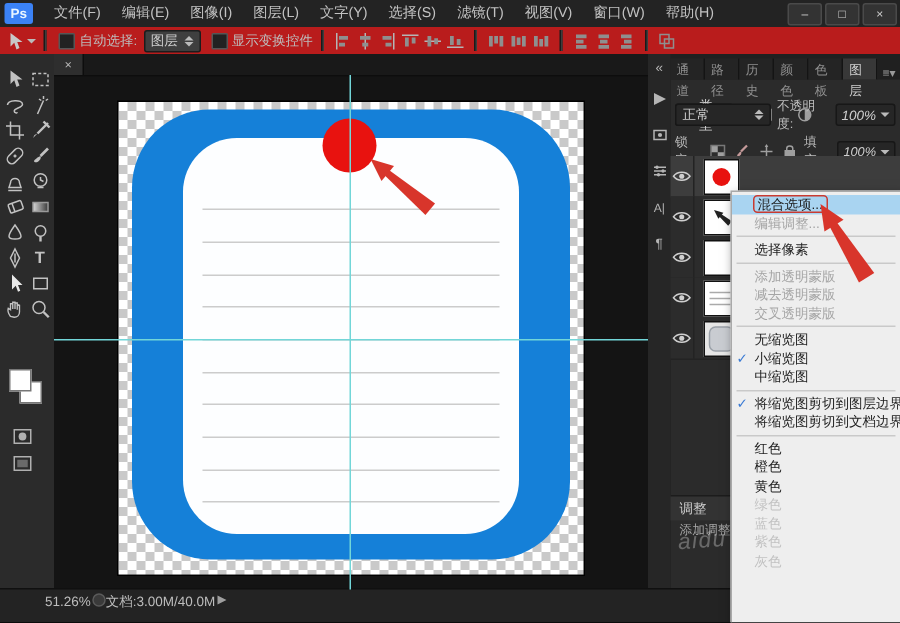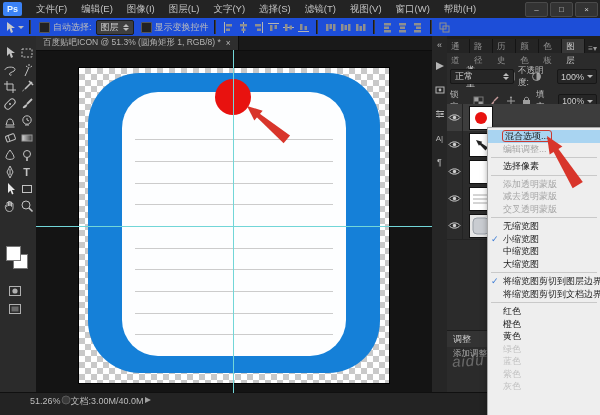--- a/index.html
+++ b/index.html
@@ -10,21 +10,21 @@
   
   .menubar{position:absolute;left:0;top:0;width:600px;height:18px;background:#232323;
            border-bottom:1px solid #0d0d0d;display:flex;align-items:center;font-size:9.5px;color:#c2c2c2;}
   .ps-logo{width:19px;height:14px;background:#3b82f6;color:#eaf6ff;font-weight:bold;font-size:9px;
            border-radius:2px;display:flex;align-items:center;justify-content:center;margin:0 7px 0 3px;}
   .mb-item{padding:0 7px;line-height:18px;white-space:nowrap;}
   .win-controls{position:absolute;right:2px;top:2px;display:flex;gap:2px;}
   .win-btn{width:21px;height:13px;background:#333;border:1px solid #4a4a4a;border-radius:2px;
            color:#cfcfcf;font-size:8px;display:flex;align-items:center;justify-content:center;line-height:1;}
   
-  .optionsbar{position:absolute;left:0;top:18px;width:600px;height:18px;background:#1d4ed8;
+  .optionsbar{position:absolute;left:0;top:18px;width:600px;height:18px;background:#b91c1c;
               border-bottom:1px solid #121212;display:flex;align-items:center;font-size:9px;color:#bdbdbd;}
   .cb{width:9px;height:9px;background:#222;border:1px solid #565656;border-radius:1px;margin:0 3px;}
   .opt-drop{height:13px;background:#3f3f3f;border:1px solid #1c1c1c;border-radius:2px;display:flex;
             align-items:center;padding:0 4px;gap:4px;margin:0 4px;color:#d0d0d0;}
   .udarrow{display:inline-flex;flex-direction:column;line-height:0;}
   .udarrow i{border-left:3px solid transparent;border-right:3px solid transparent;display:block;}
   .udarrow i.up{border-bottom:3px solid #bbb;margin-bottom:1px;}
   .udarrow i.dn{border-top:3px solid #bbb;}
   .vsep{width:1px;height:14px;background:#1a1a1a;border-right:1px solid #3d3d3d;margin:0 5px;}
   .ali{width:13px;height:13px;margin:0 1px;display:flex;align-items:center;justify-content:center;}
@@ -52,21 +52,21 @@
   
   .ministrip{position:absolute;left:432px;top:36px;width:15px;bottom:22px;background:#262626;border-right:1px solid #161616;font-size:8px;color:#b5b5b5;}
   .ms-ico{position:absolute;left:0;width:15px;height:16px;display:flex;align-items:center;justify-content:center;}
   
   .rightdock{position:absolute;left:447px;top:36px;width:153px;bottom:22px;background:#2b2b2b;font-size:9px;}
   .ptabs{position:absolute;left:0;top:0;right:0;height:17px;background:#202020;display:flex;align-items:flex-end;}
   .ptab{height:14px;line-height:14px;padding:0 4px;color:#8f8f8f;background:#242424;border-right:1px solid #141414;font-size:8.5px;}
   .ptab.active{background:#383838;color:#cfcfcf;}
   .prow{position:absolute;left:0;right:0;display:flex;align-items:center;color:#bdbdbd;}
   .pselect{height:13px;background:#262626;border:1px solid #171717;border-radius:2px;display:flex;align-items:center;gap:3px;padding:0 4px;color:#cfcfcf;}
-  .pvalue{height:13px;background:#262626;border:1px solid #171717;border-radius:2px;display:flex;align-items:center;gap:3px;padding:0 3px;color:#cfcfcf;}
+  .pvalue{height:13px;background:#262626;border:1px solid #171717;border-radius:2px;display:flex;align-items:center;gap:3px;padding:0 3px;color:#cfcfcf;font-style:italic;}
   .lrow{position:absolute;left:0;right:0;height:27px;background:#2c2c2c;border-bottom:1px solid #232323;display:flex;align-items:center;}
   .lrow.sel{background:#3d3d3d;}
   .eyebox{width:15px;height:27px;border-right:1px solid #232323;display:flex;align-items:center;justify-content:center;}
   .thumb{width:22px;height:22px;margin-left:6px;background:#fff;border:1px solid #111;position:relative;overflow:hidden;}
   
   .ctxmenu{position:absolute;left:487px;top:117px;width:112px;height:288px;background:#eeeeee;
            border:1px solid #a9a9a9;box-shadow:2px 3px 7px rgba(0,0,0,.55);z-index:50;
            font-size:9px;color:#1c1c1c;padding-top:2px;overflow:hidden;margin-top:10px;}
   .m-item{height:12.5px;line-height:12.5px;padding-left:15px;position:relative;white-space:nowrap;}
   .m-item .chk{position:absolute;left:3px;top:0;color:#3b7bd4;font-size:9px;}
@@ -363,21 +363,20 @@
         <svg width="14" height="14">
           <rect x="1.5" y="2.5" width="11" height="9" fill="none" stroke="#b0b0b0"></rect>
           <rect x="3.5" y="4.5" width="7" height="5" fill="#6a6a6a"></rect>
         </svg>
       </span>
   </div>
 
   <div class="canvas">
     <div class="tabbar">
       <div class="doctab">
-        <span>百度贴吧ICON @ 51.3% (圆角矩形 1, RGB/8) *</span>
         <span>×</span>
       </div>
     </div>
     <div class="pasteboard">
       <div class="doc">
         <div class="blue-rect"></div>
         <div class="white-note"></div>
         <div class="nline" style="top:71px"></div>
         <div class="nline" style="top:93px"></div>
         <div class="nline" style="top:115px"></div>
@@ -609,21 +608,20 @@
     <div class="m-sep"></div>
     <div class="m-item"><span>选择像素</span></div>
     <div class="m-sep"></div>
     <div class="m-item dis"><span>添加透明蒙版</span></div>
     <div class="m-item dis"><span>减去透明蒙版</span></div>
     <div class="m-item dis"><span>交叉透明蒙版</span></div>
     <div class="m-sep"></div>
     <div class="m-item"><span>无缩览图</span></div>
     <div class="m-item"><span class="chk">✓</span><span>小缩览图</span></div>
     <div class="m-item"><span>中缩览图</span></div>
-    <div class="m-item"><span>大缩览图</span></div>
     <div class="m-sep"></div>
     <div class="m-item"><span class="chk">✓</span><span>将缩览图剪切到图层边界</span></div>
     <div class="m-item"><span>将缩览图剪切到文档边界</span></div>
     <div class="m-sep"></div>
     <div class="m-item"><span>红色</span></div>
     <div class="m-item"><span>橙色</span></div>
     <div class="m-item"><span>黄色</span></div>
     <div class="m-item faded"><span>绿色</span></div>
     <div class="m-item faded"><span>蓝色</span></div>
     <div class="m-item faded"><span>紫色</span></div>

